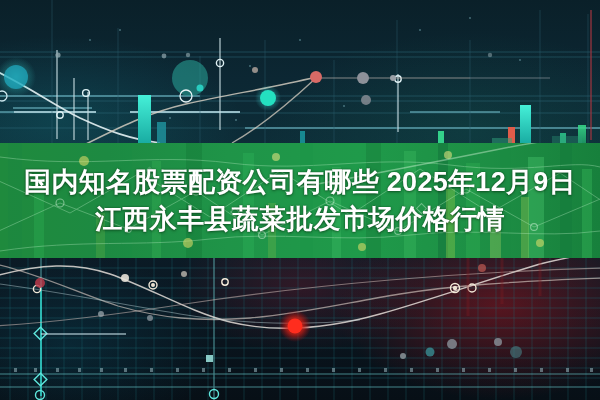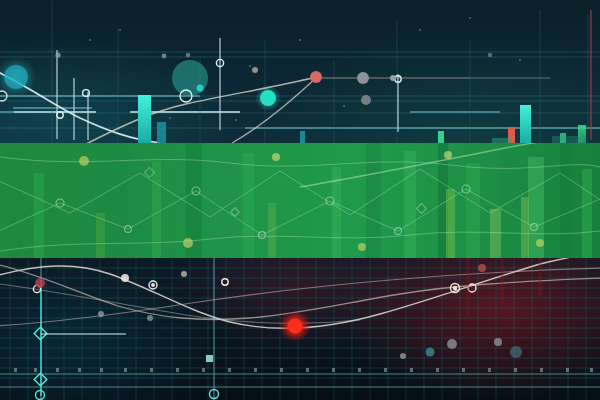--- a/index.html
+++ b/index.html
@@ -382,15 +382,17 @@
         <rect x="146" y="26" width="7" height="7" transform="rotate(45 149.5 29.5)"></rect>
         <rect x="418" y="62" width="7" height="7" transform="rotate(45 421.5 65.5)"></rect>
         <rect x="232" y="66" width="6" height="6" transform="rotate(45 235 69)"></rect>
       </g>
 
       <path d="M 300 44 C 360 34 420 22 500 6 C 540 -2 570 -6 605 -10" fill="none" stroke="#e8ffe8" stroke-width="1.4" opacity=".4"></path>
     </svg>
   </div>
 
   <div id="title">
+    <div class="tline">国内知名股票配资公司有哪些 2025年12月9日</div>
+    <div class="tline">江西永丰县蔬菜批发市场价格行情</div>
   </div>
 
 </div>
 
 </body></html>

